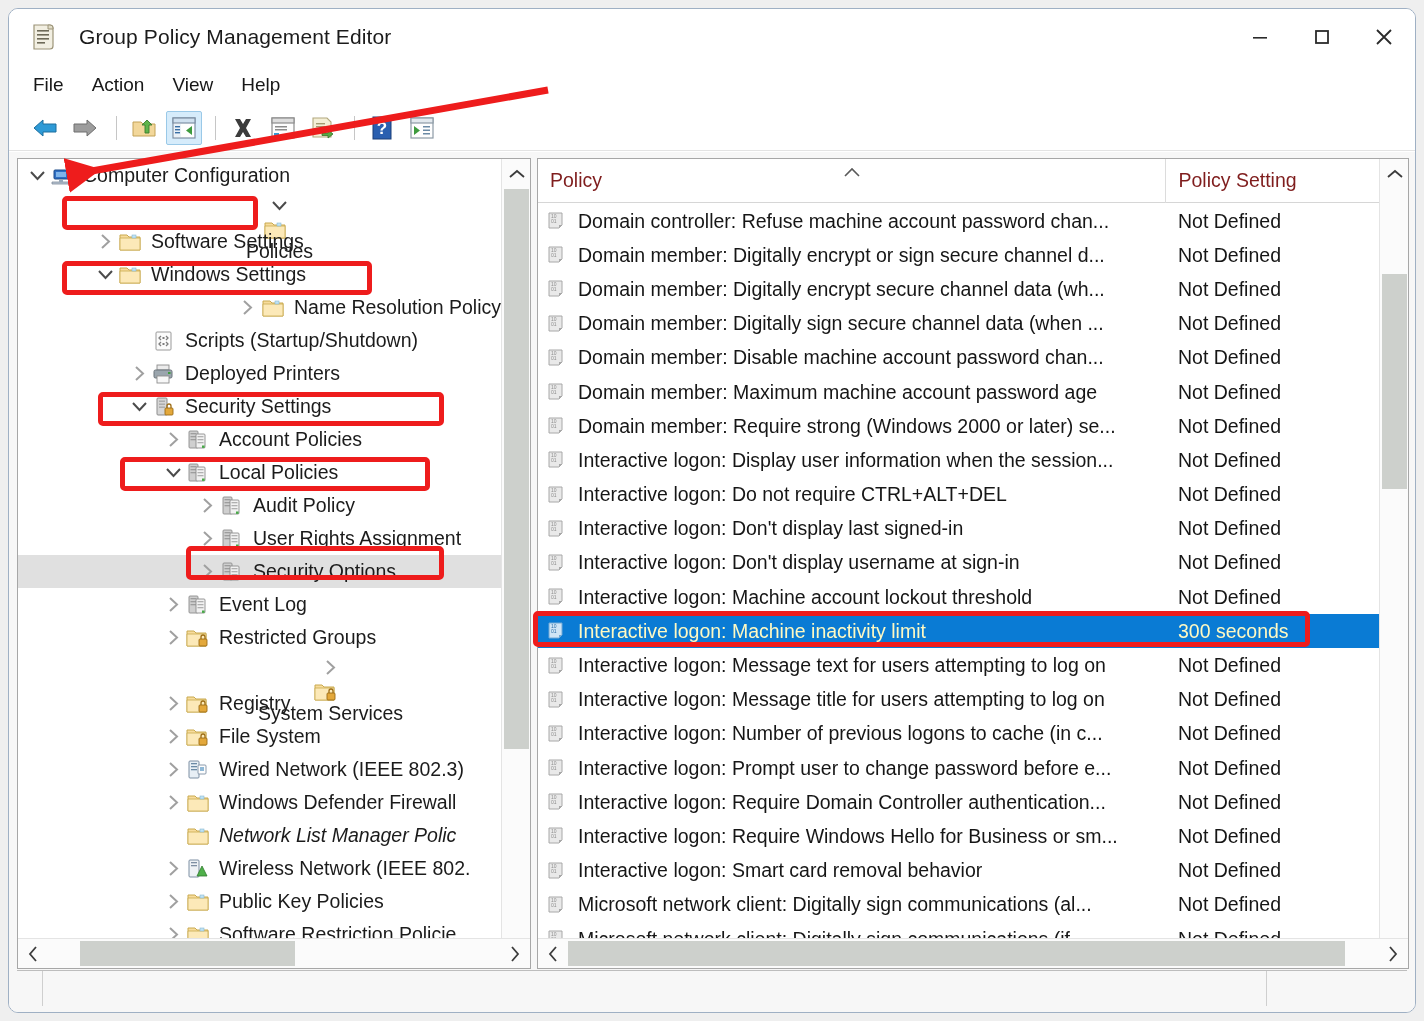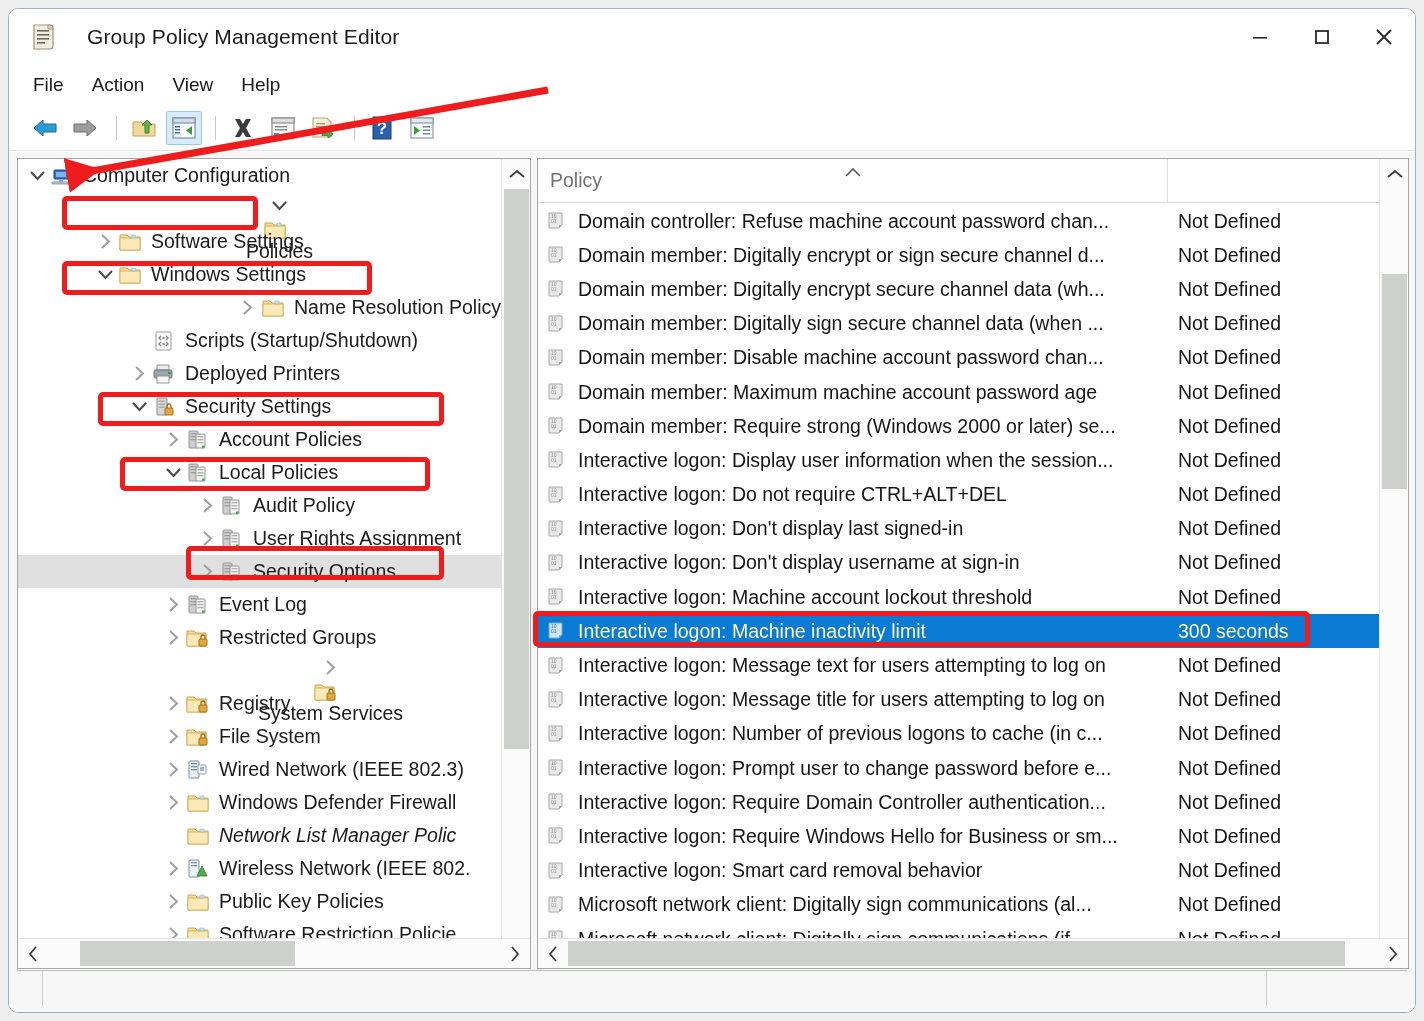--- a/index.html
+++ b/index.html
@@ -32,21 +32,21 @@
     background: #ffffff;
     display: flex;
     align-items: center;
   }
   #app-icon {
     margin-left: 22px;
     width: 26px; height: 28px;
     flex: 0 0 auto;
   }
   #title-text {
-    margin-left: 30px;
+    margin-left: 22px;
     font-size: 21px;
     color: #1b1b1b;
     letter-spacing: 0.1px;
   }
   #win-controls {
     position: absolute;
     right: 0; top: 0;
     height: 56px;
     display: flex;
     align-items: center;
@@ -184,21 +184,21 @@
     background: #ffffff;
     border-bottom: 1px solid #d6d6d6;
     display: flex;
     align-items: center;
   }
   .col {
     position: relative;
     height: 44px;
     display: flex; align-items: center;
     font-size: 19.5px;
-    color: #737373;
+    color: #7f1d1d;
     padding-left: 12px;
   }
   #col-policy  { width: 630px; border-right: 1px solid #dcdcdc; }
   #col-setting { width: 213px; }
   .sort-caret {
     position: absolute;
     top: 1px;
     left: 50%;
     transform: translateX(-50%);
     color: #5a5a5a;
@@ -853,20 +853,23 @@
       <div class="pane" id="list-pane">
         <div id="list-header">
           <div class="col" id="col-policy">
             <span class="sort-caret">
               <svg width="18" height="11" viewBox="0 0 18 11">
                   <path d="M2 9 L9 2 L16 9" fill="none" stroke="#5a5a5a" stroke-width="1.6"></path>
                 </svg>
             </span>
             <span>Policy</span>
           </div>
+          <div class="col" id="col-setting">
+            <span>Policy Setting</span>
+          </div>
         </div>
 
         <div id="list-scroll">
             <div class="list-row">
               <span class="li-icon">
                 <svg width="22" height="22" viewBox="0 0 22 22">
                   <path d="M3 3 h13 v12 l-3 3 h-10 z" fill="#e9e9e9" stroke="#a8a8a8" stroke-width="1"></path>
                   <g fill="#8f8f8f" font-family="Liberation Sans, sans-serif" font-size="5">
                     <text x="5" y="8">10</text>
                     <text x="5" y="13">01</text>

